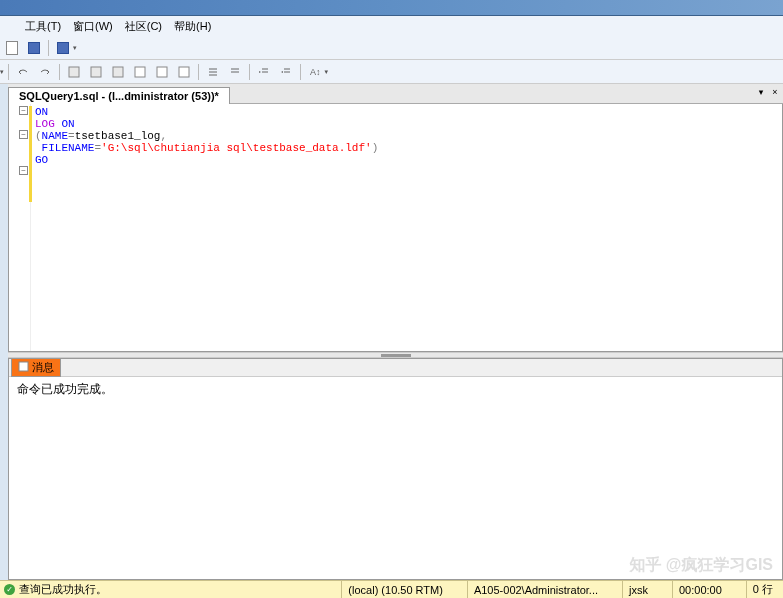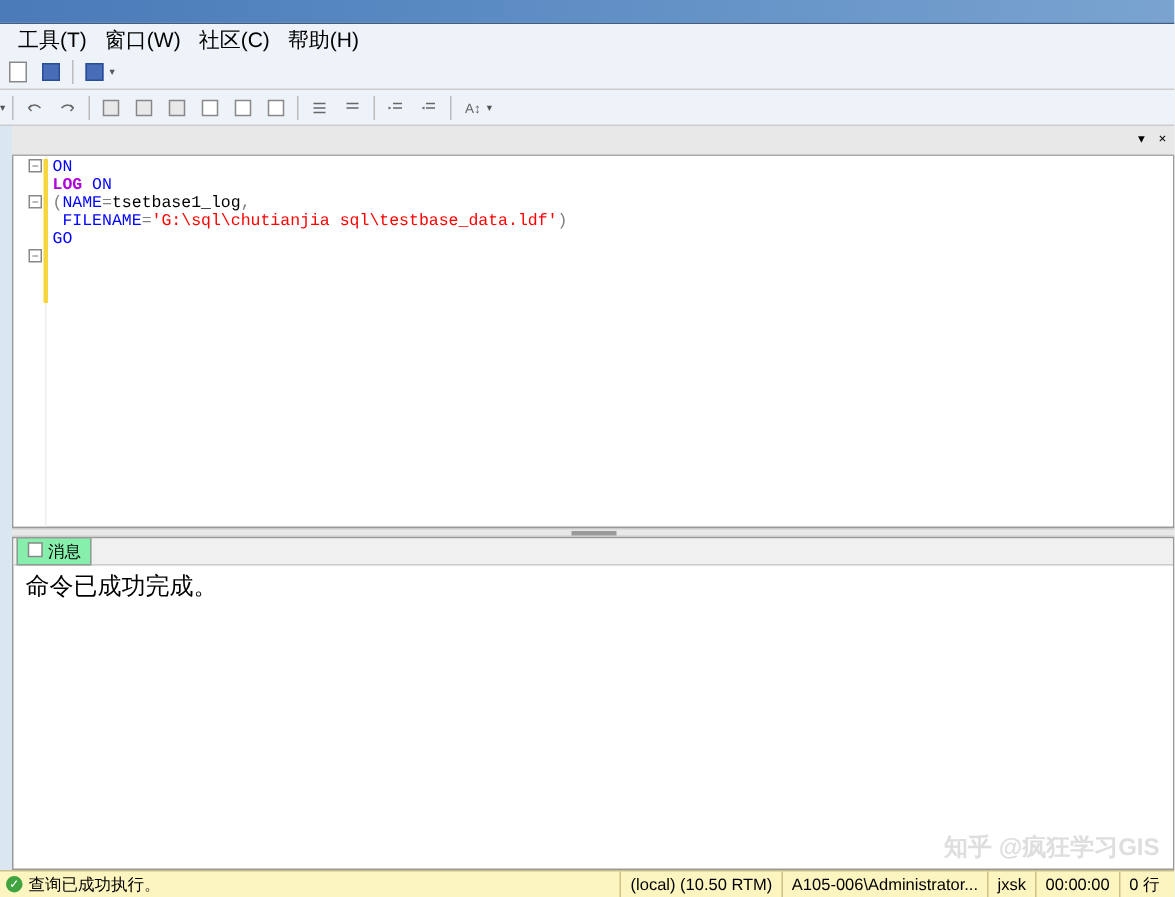--- a/index.html
+++ b/index.html
@@ -1,50 +1,50 @@
 <!DOCTYPE html>
 <html><head>
 <meta charset="utf-8">
 <style>
 * { margin: 0; padding: 0; box-sizing: border-box; }
 body { width: 783px; height: 598px; font-family: "Microsoft YaHei", Tahoma, sans-serif; font-size: 11px; background: #f0f0f0; overflow: hidden; position: relative; }
 .titlebar-top { height: 16px; background: linear-gradient(to right, #4a7ab8, #5f8fc5, #7aa3d0); border-bottom: 1px solid #3a5f8a; }
-.menubar { height: 20px; background: #eef3fa; display: flex; align-items: flex-start; padding-left: 6px; font-size: 14px; }
+.menubar { height: 20px; background: #eef3fa; display: flex; align-items: center; padding-left: 19px; font-size: 11px; }
 .menubar-item { padding: 2px 6px; cursor: pointer; }
 .toolbar { height: 24px; background: #eef3fa; border-bottom: 1px solid #ccc; display: flex; align-items: center; padding-left: 2px; gap: 2px; }
 .toolbar2 { height: 24px; background: #eef3fa; border-bottom: 1px solid #ccc; display: flex; align-items: center; padding-left: 2px; gap: 2px; }
 .tb-btn { width: 20px; height: 18px; display: inline-flex; align-items: center; justify-content: center; border-radius: 2px; }
 .tb-sep { width: 1px; height: 16px; background: #bbb; margin: 0 2px; }
 .main-area { height: 496px; display: flex; }
 .left-gutter { width: 8px; background: #dae6f2; }
 .content { flex: 1; display: flex; flex-direction: column; }
 .tabbar { height: 20px; background: #e8e8e8; display: flex; align-items: flex-end; border-bottom: 1px solid #aaa; position: relative; }
 .tab { background: #fff; border: 1px solid #999; border-bottom: none; padding: 2px 10px; font-size: 11px; font-weight: bold; position: relative; top: 1px; }
 .tab-controls { position: absolute; right: 2px; top: 2px; display: flex; gap: 2px; }
 .tab-ctrl { width: 12px; height: 12px; display: inline-flex; align-items: center; justify-content: center; font-size: 9px; }
 .editor { flex: 0 0 248px; background: #fff; border: 1px solid #999; border-top: none; position: relative; overflow: hidden; }
 .code-lines { font-family: "Courier New", monospace; font-size: 11px; line-height: 12px; padding: 2px 0 2px 26px; position: relative; }
 .fold-gutter { position: absolute; left: 0; top: 0; width: 22px; height: 100%; background: #fff; border-right: 1px solid #eee; }
 .fold-box { position: absolute; left: 10px; width: 9px; height: 9px; border: 1px solid #888; background: #fff; font-size: 8px; text-align: center; line-height: 7px; color: #666; }
 .code-line { white-space: pre; }
 .yellow-mark { position: absolute; left: 20px; width: 3px; background: #f5d63c; }
 .kw-blue { color: #0000ff; }
 .kw-teal { color: #008080; }
-.kw-magenta { color: #af00db; font-weight: bold; }
+.kw-magenta { color: #af00db; }
 .kw-gray { color: #808080; }
 .kw-red { color: #ff0000; }
 .splitter { height: 6px; background: #e8e8e8; border-top: 1px solid #ccc; border-bottom: 1px solid #ccc; display: flex; align-items: center; justify-content: center; }
 .splitter-grip { width: 30px; height: 3px; background: #999; }
 .results { flex: 1; background: #fff; border: 1px solid #999; display: flex; flex-direction: column; }
 .results-tabbar { height: 18px; background: #f0f0f0; display: flex; align-items: center; border-bottom: 1px solid #ccc; padding-left: 2px; }
-.results-tab { background: #86efac; border: 1px solid #999; padding: 1px 6px; font-size: 11px; display: flex; align-items: center; gap: 3px; }
-.results-body { flex: 1; padding: 4px 8px; font-size: 16px; border-radius: 11px; }
+.results-tab { background: #f97316; border: 1px solid #999; padding: 1px 6px; font-size: 11px; display: flex; align-items: center; gap: 3px; }
+.results-body { flex: 1; padding: 4px 8px; font-size: 12px; border-radius: 11px; }
 .statusbar { height: 18px; background: #fdf5c0; border-top: 1px solid #c9c089; display: flex; align-items: center; font-size: 11px; padding: 0 4px; justify-content: space-between; }
 .status-left { display: flex; align-items: center; gap: 4px; }
-.status-right { display: flex; align-items: flex-start; }
+.status-right { display: flex; align-items: flex-start; gap: 18px; }
 .status-cell { border-left: 1px solid #c9c089; padding: 0 6px; height: 18px; display: flex; align-items: center; }
 .check-icon { width: 11px; height: 11px; border-radius: 50%; background: #3fa33f; display: inline-flex; align-items: center; justify-content: center; color: #fff; font-size: 8px; }
 .watermark { position: absolute; right: 10px; bottom: 22px; color: rgba(200,200,200,0.6); font-size: 16px; font-weight: bold; pointer-events: none; }
 .icon-page { width:12px; height:14px; background:#fff; border:1px solid #888; position:relative; }
 .icon-save { width:12px; height:12px; background:#4a6db8; border:1px solid #2a4d98; }
 .dd-arrow { font-size: 7px; color: #555; margin-left: -2px; }
 </style>
 </head>
 <body>
 
@@ -153,20 +153,21 @@
       </svg>
     </span>
   <span class="dd-arrow">▾</span>
 </div>
 
 <div class="main-area">
   <div class="left-gutter"></div>
   <div class="content">
 
     <div class="tabbar">
+      <div class="tab">SQLQuery1.sql - (l...dministrator (53))*</div>
       <div class="tab-controls">
         <span class="tab-ctrl">▾</span>
         <span class="tab-ctrl">×</span>
       </div>
     </div>
 
     <div class="editor">
       <div class="fold-gutter">
         <div class="fold-box" style="top:2px;">−</div>
         <div class="fold-box" style="top:26px;">−</div>
@@ -203,20 +204,20 @@
   </div>
 </div>
 
 <div class="statusbar">
   <div class="status-left">
     <span class="check-icon">✓</span>
     <span>查询已成功执行。</span>
   </div>
   <div class="status-right">
     <span class="status-cell">(local) (10.50 RTM)</span>
-    <span class="status-cell">A105-006\Administrator...</span>
+    <span class="status-cell">A105-002\Administrator...</span>
     <span class="status-cell">jxsk</span>
     <span class="status-cell">00:00:00</span>
     <span class="status-cell">0 行</span>
   </div>
 </div>
 
 <div class="watermark">知乎 @疯狂学习GIS</div>
 
 </body></html>

